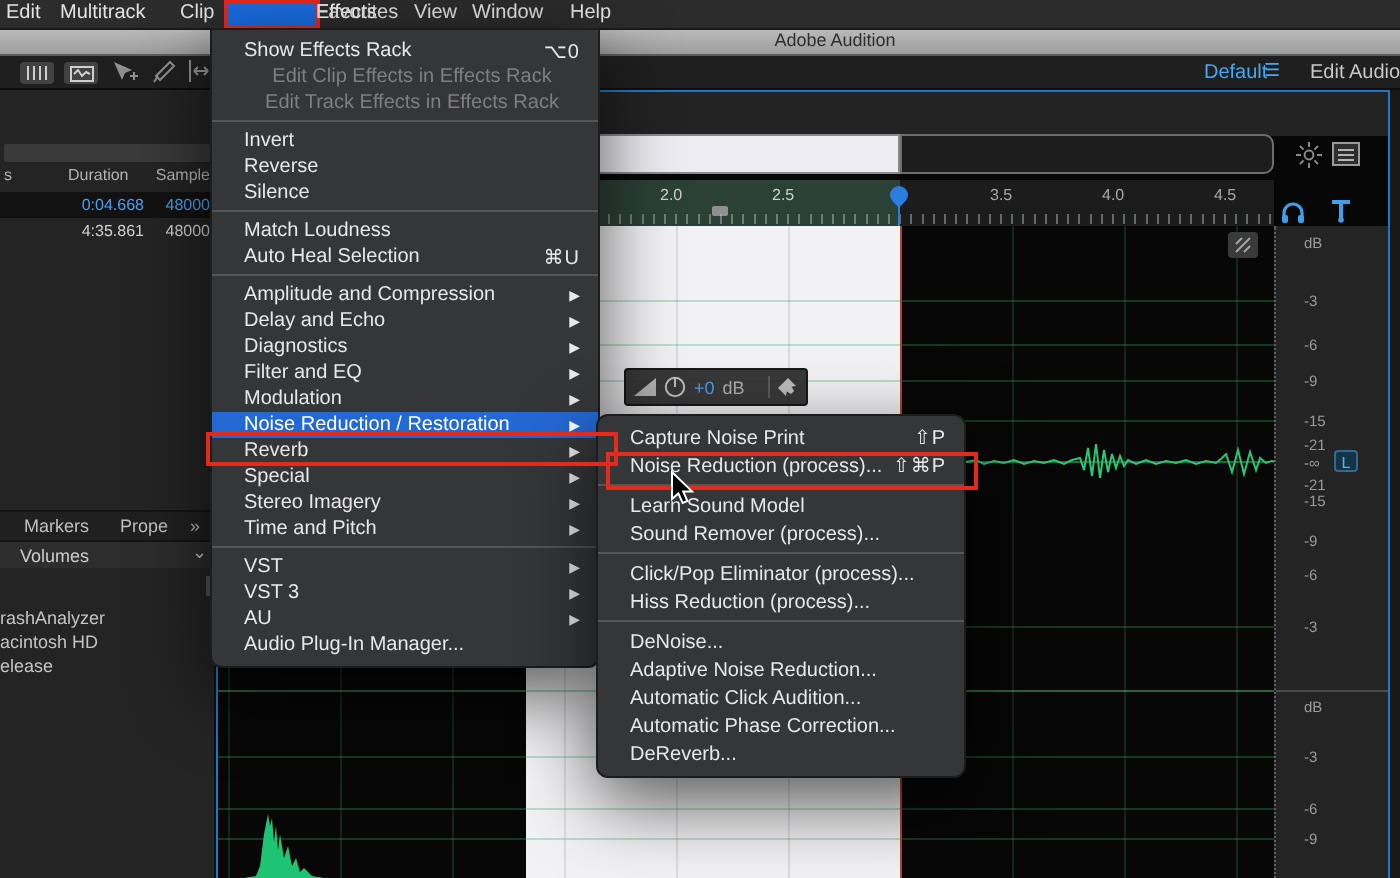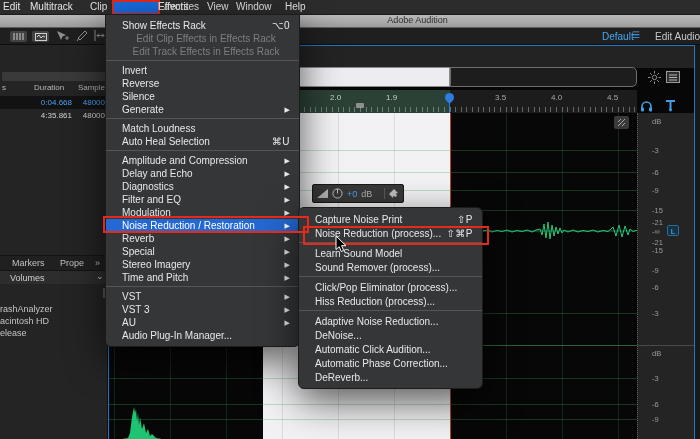--- a/index.html
+++ b/index.html
@@ -124,21 +124,21 @@
         </g>
       </svg>
     <svg class="ticon" style="left:558px;top:26px;position:absolute" width="14" height="12" viewBox="0 0 14 12">
         <rect x="0.5" y="0.5" width="13" height="11" fill="#2e2e2e" stroke="#9a9a9a"></rect>
         <path d="M3 4h8M3 6.5h8M3 9h8" stroke="#b5b5b5"></path>
       </svg>
 
     <div id="ruler">
       <div class="sel"></div>
       <span class="rlabel g" style="left:222px">2.0</span>
-      <span class="rlabel g" style="left:278px">1.9</span>
+      <span class="rlabel g" style="left:278px">2.5</span>
       <span class="rlabel d" style="left:387px">3.5</span>
       <span class="rlabel d" style="left:443px">4.0</span>
       <span class="rlabel d" style="left:499px">4.5</span>
       <div class="marker"></div>
       <div class="ticks"></div>
     </div>
     <div id="playhead-drop"></div>
     <div id="playhead-stem"></div>
 
     <div id="main-area">
@@ -319,24 +319,20 @@
     <div class="msep"></div>
     <div class="mi">
         <span>Invert</span>
       </div>
     <div class="mi">
         <span>Reverse</span>
       </div>
     <div class="mi">
         <span>Silence</span>
       </div>
-    <div class="mi">
-        <span>Generate</span>
-        <span class="arr">▶</span>
-      </div>
     <div class="msep"></div>
     <div class="mi">
         <span>Match Loudness</span>
       </div>
     <div class="mi">
         <span>Auto Heal Selection</span>
         <span class="sc">⌘U</span>
       </div>
     <div class="msep"></div>
     <div class="mi">
@@ -415,24 +411,24 @@
       </div>
     <div class="msep"></div>
     <div class="mi">
         <span>Click/Pop Eliminator (process)...</span>
       </div>
     <div class="mi">
         <span>Hiss Reduction (process)...</span>
       </div>
     <div class="msep"></div>
     <div class="mi">
+        <span>DeNoise...</span>
+      </div>
+    <div class="mi">
         <span>Adaptive Noise Reduction...</span>
-      </div>
-    <div class="mi">
-        <span>DeNoise...</span>
       </div>
     <div class="mi">
         <span>Automatic Click Audition...</span>
       </div>
     <div class="mi">
         <span>Automatic Phase Correction...</span>
       </div>
     <div class="mi">
         <span>DeReverb...</span>
       </div>

